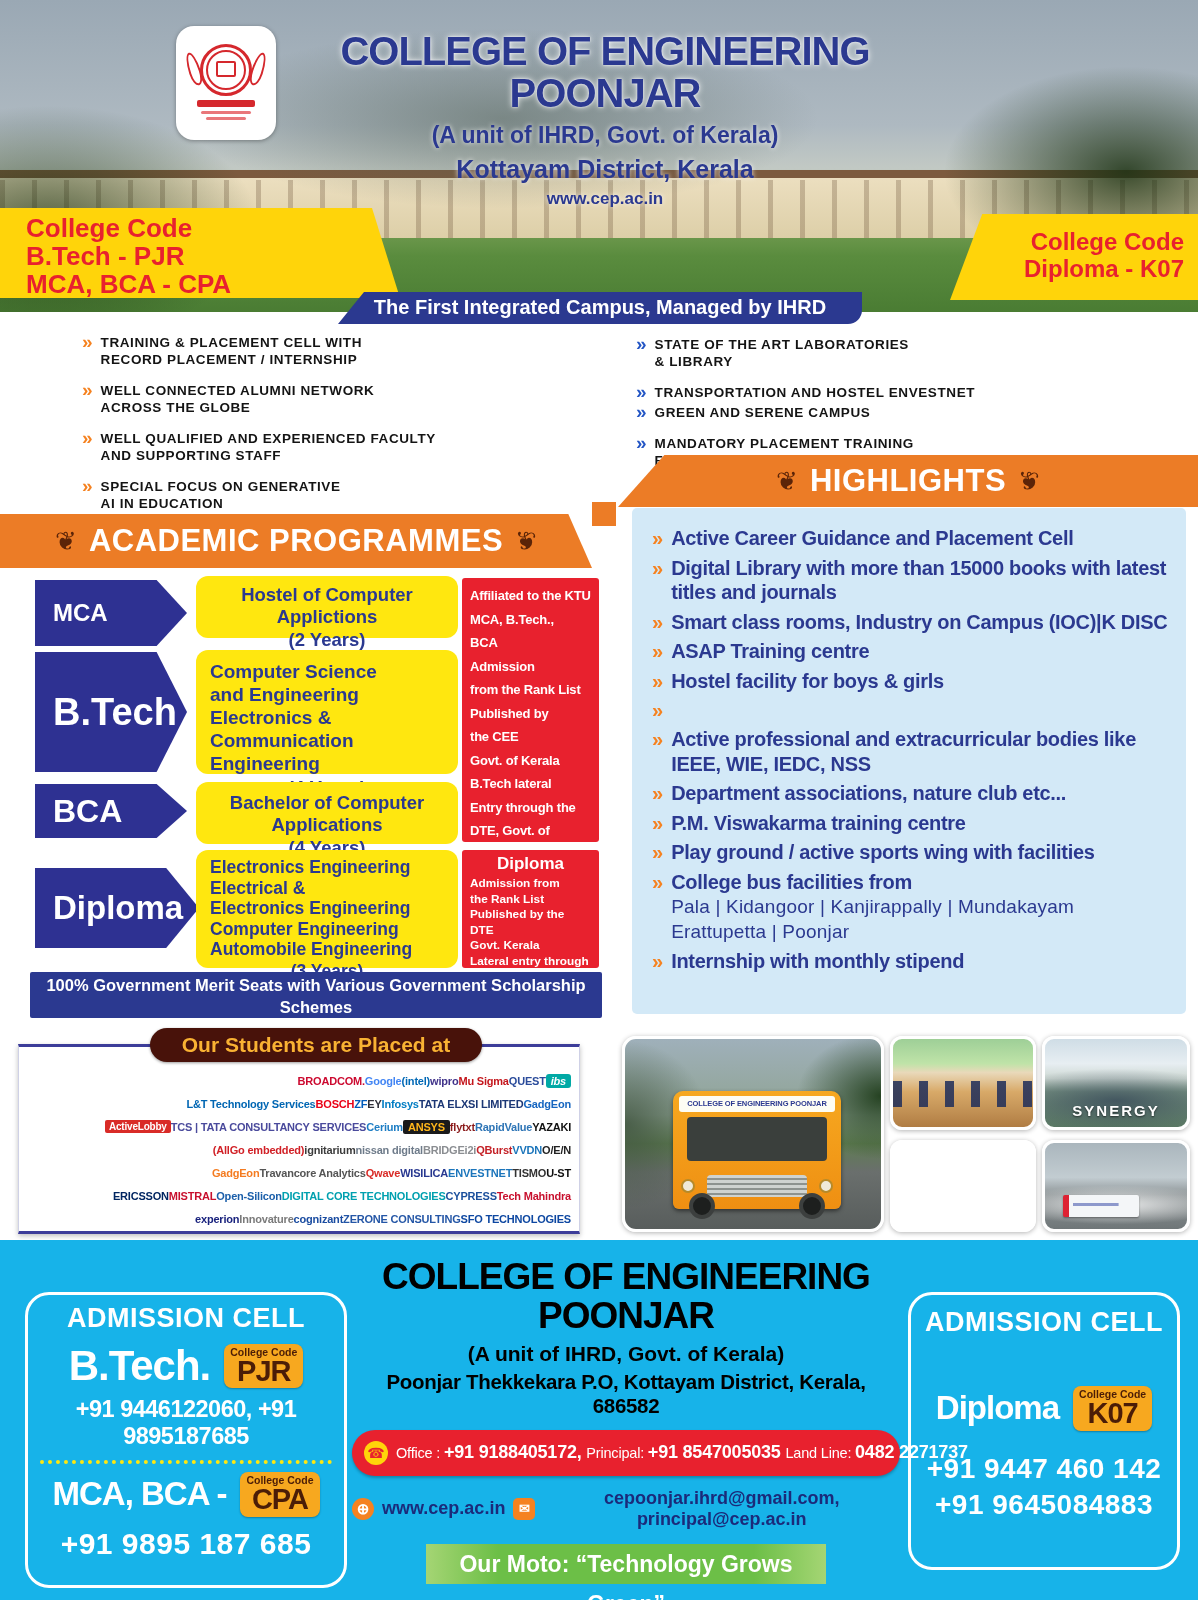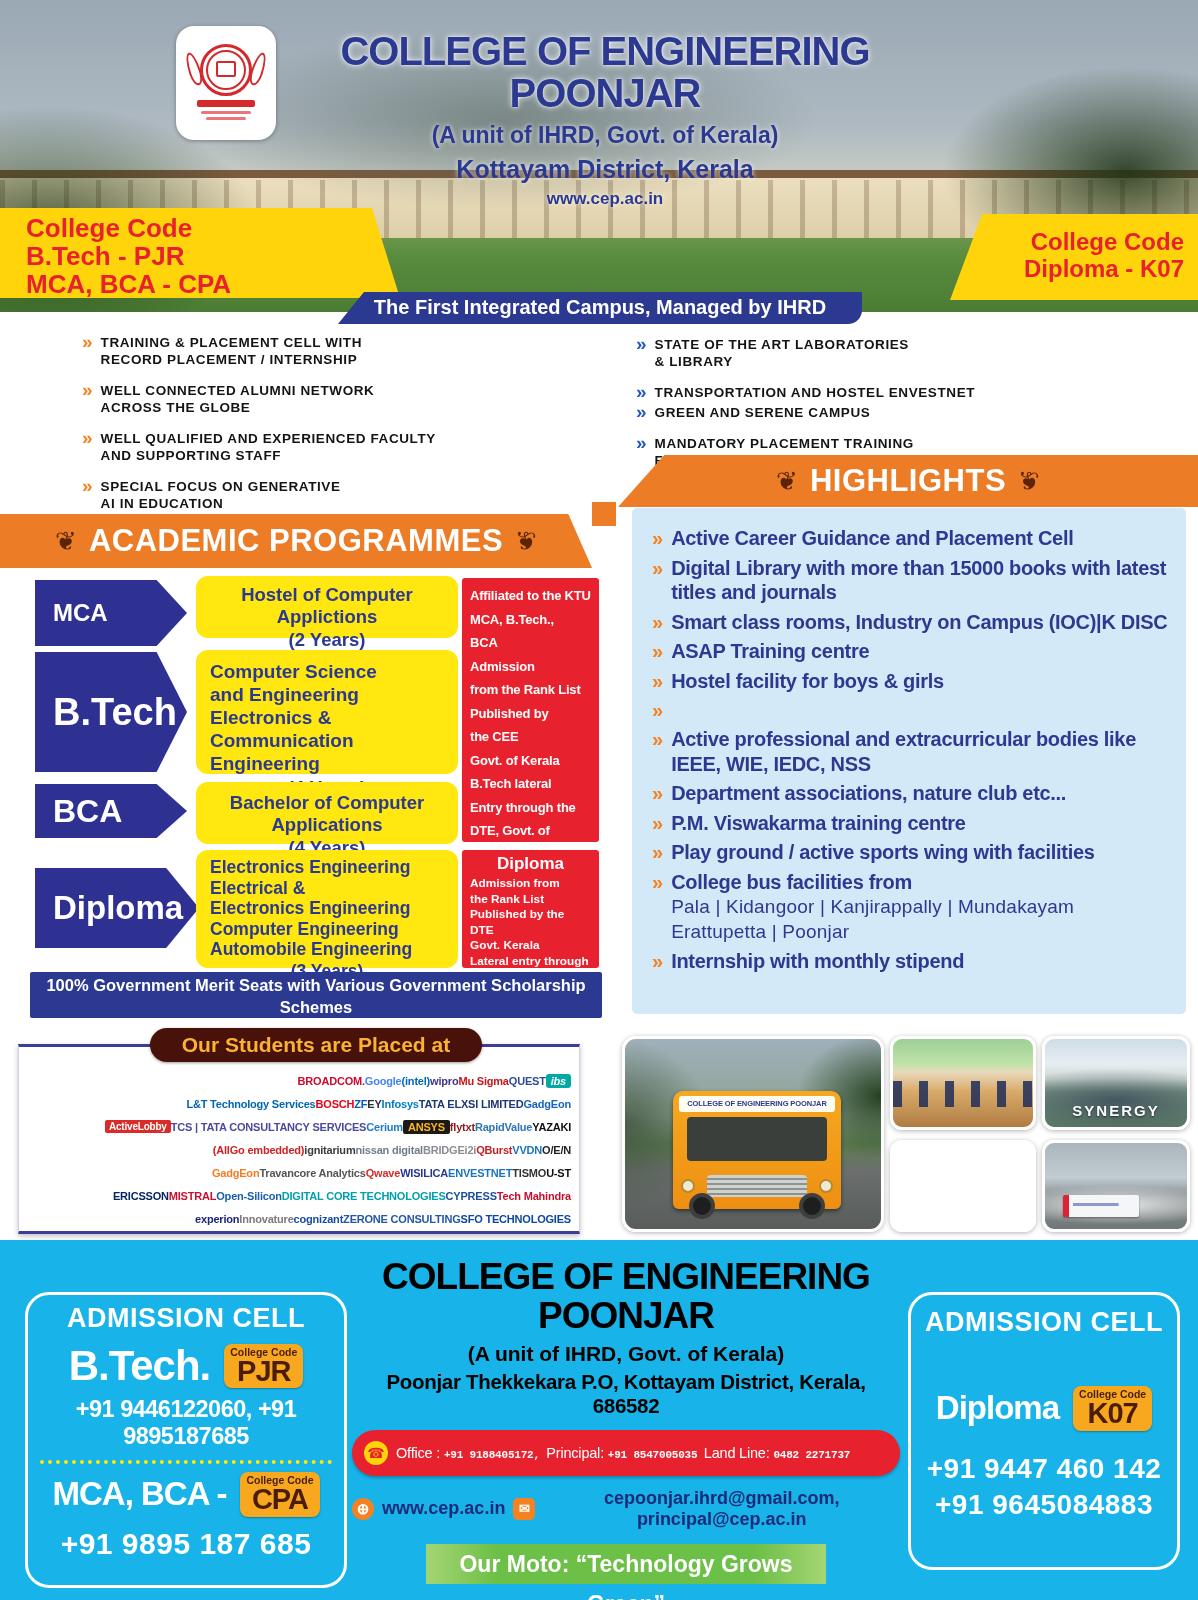--- a/index.html
+++ b/index.html
@@ -186,21 +186,21 @@
   .fc-name{font-size:37px;font-weight:800;letter-spacing:-1px;line-height:1.05;}
   .fc-unit{font-size:21px;font-weight:700;margin-top:6px;}
   .fc-addr{font-size:20.5px;font-weight:700;margin-top:4px;letter-spacing:-.3px;}
   .red-pill{margin-top:12px;height:46px;background:#e8212e;border-radius:23px;display:flex;align-items:center;
     padding:0 12px;gap:8px;box-shadow:0 2px 3px rgba(0,0,0,.25);}
   .icon-circle{width:24px;height:24px;border-radius:50%;display:inline-flex;align-items:center;justify-content:center;flex:none;}
   .phone-ic{background:#ffd40a;color:#e8212e;font-size:14px;}
   .globe-ic{background:#f58220;color:#fff;font-size:15px;width:22px;height:22px;}
   .mail-ic{background:#f58220;color:#fff;font-size:13px;border-radius:5px;width:22px;height:22px;}
   .pill-text{color:#fff;font-size:14.5px;letter-spacing:-.2px;white-space:nowrap;}
-  .pill-text b{font-size:11px;font-family:Liberation Mono, monospace;}
+  .pill-text b{font-size:18px;}
   .weblinks{display:flex;align-items:center;justify-content:center;gap:8px;margin-top:12px;color:#1b2a7a;
     font-size:18px;font-weight:800;}
   .moto{margin:14px auto 0;width:400px;height:40px;color:#fff;font-size:23px;font-weight:800;line-height:40px;
     background:linear-gradient(90deg,#a5d574 0%,#6cbf47 18%,#6cbf47 82%,#a5d574 100%);}
 </style>
 </head>
 <body>
 
 <div id="poster">
 

